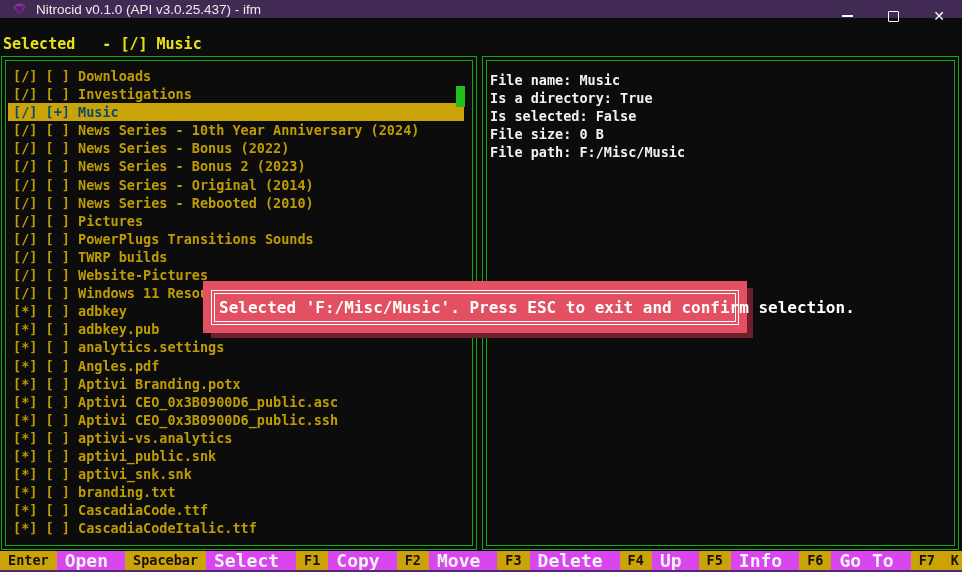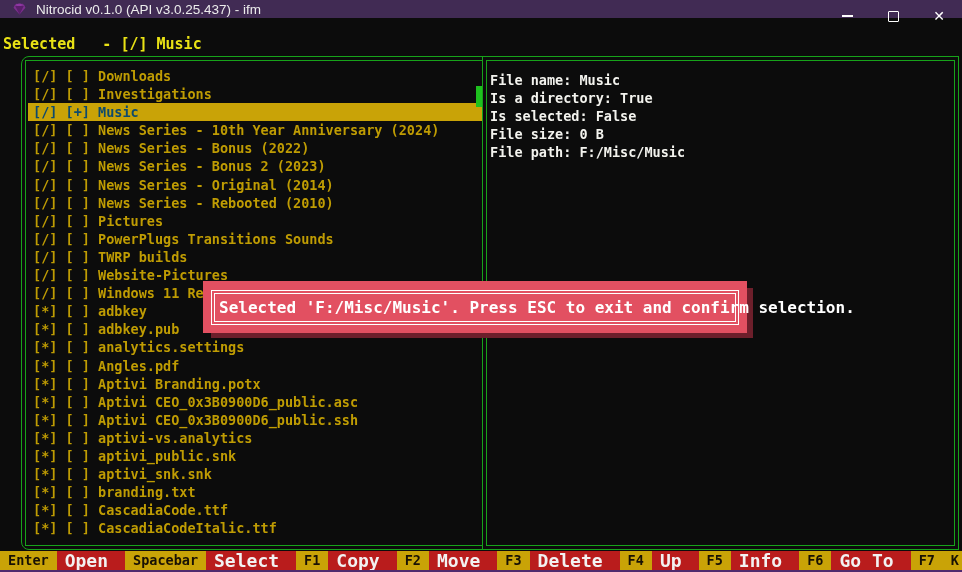--- a/index.html
+++ b/index.html
@@ -18,21 +18,21 @@
   .glyph-max { width:11px; height:11px; border:1.4px solid #ffffff; display:block; border-radius:1px; }
   .glyph-close { font-size:14px; line-height:14px; font-family:"DejaVu Sans", sans-serif; }
 
   
   .sel-header { position:absolute; left:3px; top:33px; height:22px; color:#e9e215;
     font-size:15px; font-weight:700; white-space:pre; line-height:22px; }
 
   
   .panel { position:absolute; top:56px; height:494px; border:1px solid #17a31a; background:#0c0c0c; }
   .panel::after { content:""; position:absolute; inset:3px; border:1px solid #17a31a; pointer-events:none; }
-  .panel-left  { left:21px;  width:476px;border-radius:8px; }
+  .panel-left  { left:1px;  width:476px; }
   .panel-right { left:482px; width:477px; }
 
   .file-list { position:absolute; left:6px; right:12px; top:10px; }
   .file-row { height:18.1px; line-height:18.3px; font-size:13.5px; font-weight:700;
     color:#bf9c03; white-space:pre; padding-left:5px; overflow:hidden; }
   .file-row.highlight { background:#c9a307; color:#0c4a6e; }
 
   .scroll-thumb { position:absolute; right:11px; top:29px; width:9px; height:21px; background:#1ec11e; }
 
   .info-lines { position:absolute; left:7px; top:14px; }
@@ -42,21 +42,21 @@
   
   .dialog { position:absolute; left:203px; top:281px; width:544px; height:52px;
     background:#e25061; padding:9px 8px 8px 8px; box-shadow:7px 6px 0 -1px #6d1f2b; z-index:5; }
   .dialog-frame { position:relative; width:100%; height:100%; border:1px solid #ffffff;
     display:flex; align-items:center; }
   .dialog-frame::before { content:""; position:absolute; inset:2px; border:1px solid #ffffff; pointer-events:none; }
   .dialog-msg { color:#ffffff; font-size:16px; font-weight:700; white-space:pre; padding-left:7px; }
 
   
   .statusbar { position:absolute; left:0; top:551px; width:962px; height:19px;
-    display:flex; align-items:center; overflow:hidden; background:#b91c1c; }
+    display:flex; align-items:center; overflow:hidden; background:#d946ef; }
   .kb-pair { display:flex; align-items:center; margin-right:17px; }
   .kb-key { background:#c9a307; color:#181104; font-size:13.5px; font-weight:700;
     padding:0 8px; height:19px; line-height:19px; white-space:pre; }
   .kb-action { color:#f2f2f2; font-size:18px; font-weight:700; margin-left:8px; white-space:pre; }
   .kb-cut { position:absolute; right:-5px; top:0; }
 
   .bottom-border { position:absolute; left:0; top:570px; width:962px; height:2px; background:#4f2a6e; }
 </style>
 </head>
 <body>

